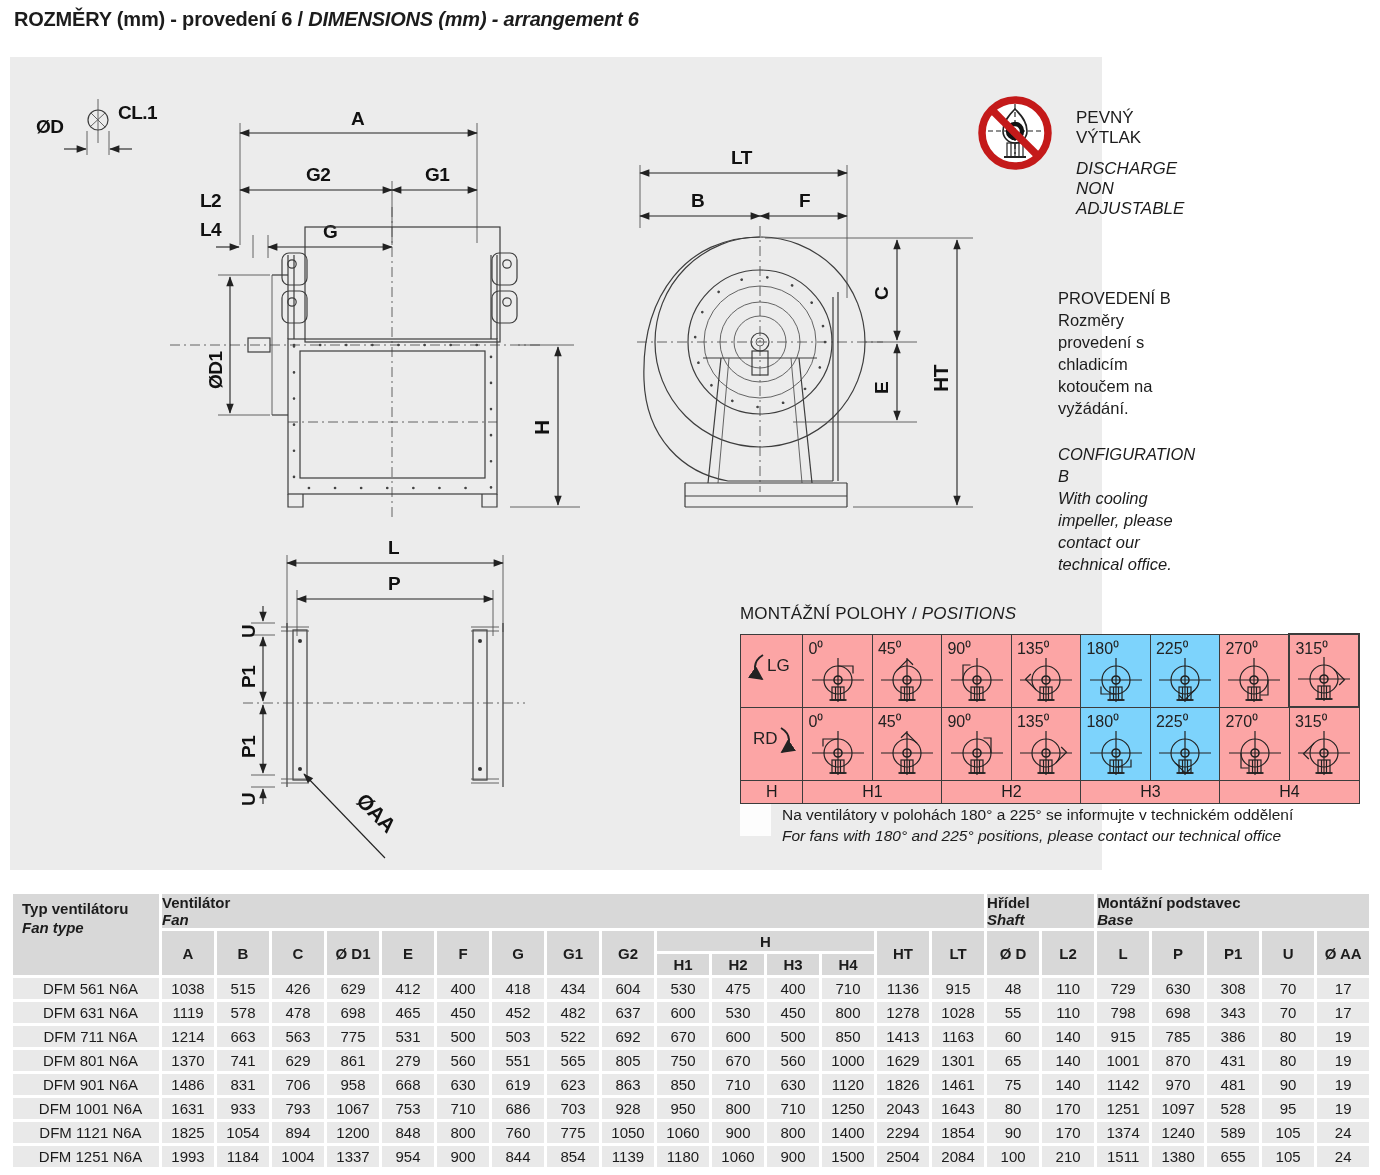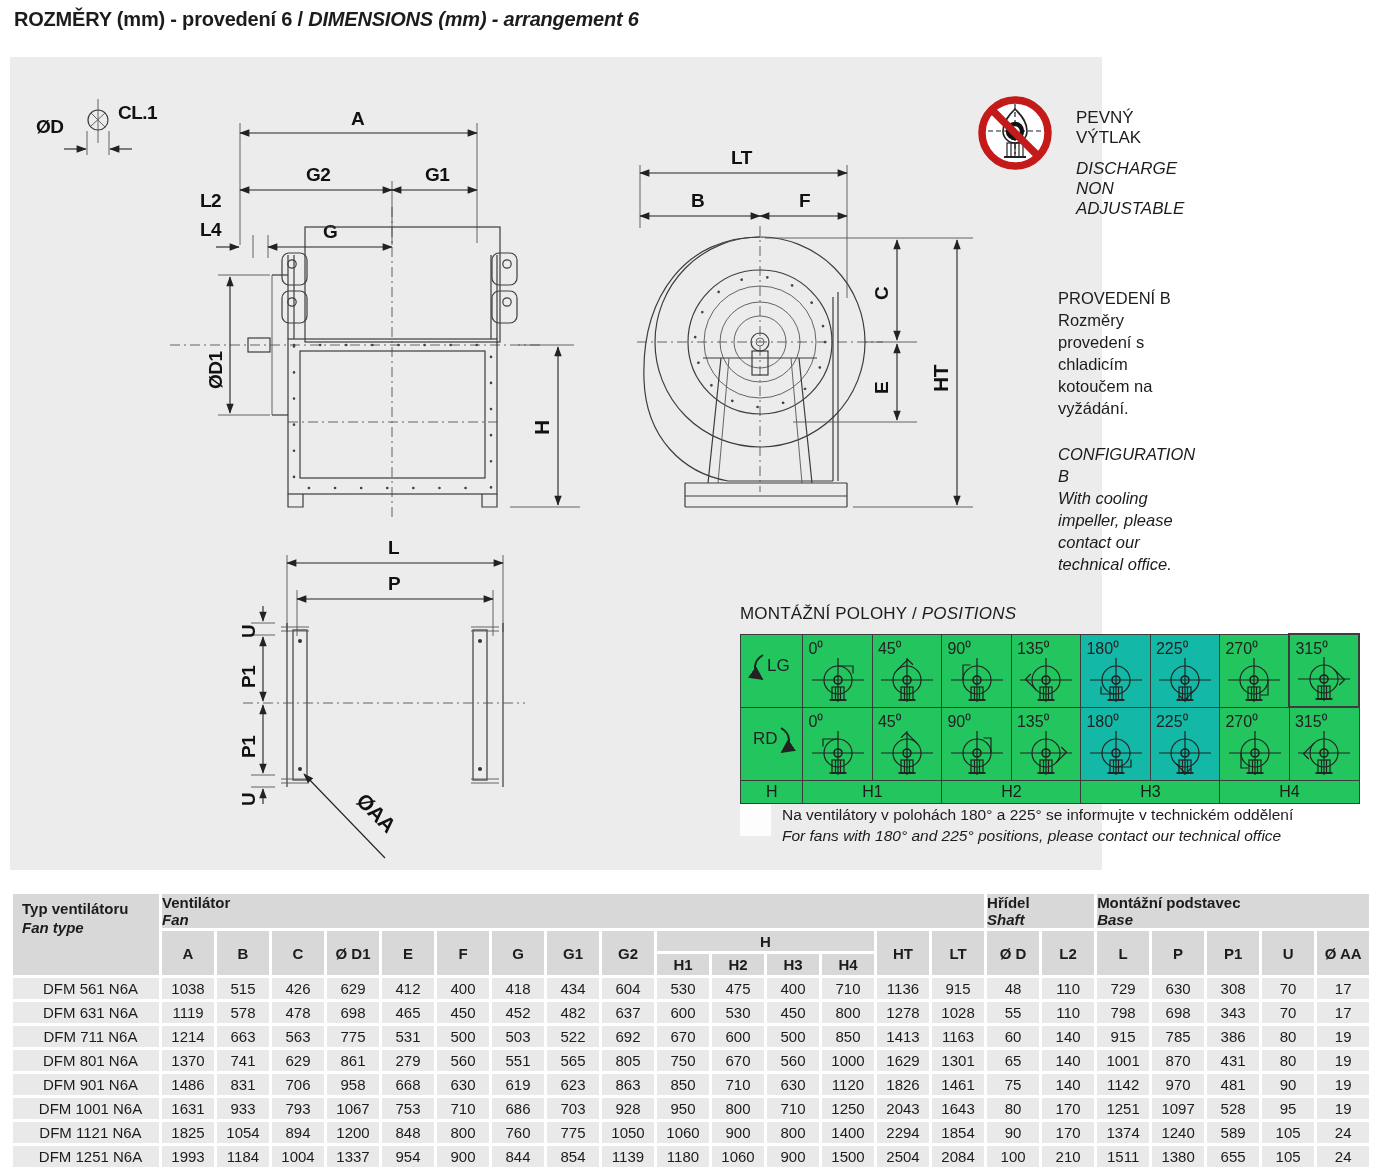--- a/index.html
+++ b/index.html
@@ -25,22 +25,22 @@
   .notice .cz { font-size:17px; }
   .notice .en { font-size:17px; font-style:italic; margin-top:11px; }
 
   .configb { position:absolute; left:1026px; top:287px; font-size:16.5px; line-height:22px; }
   .configb .en-block { margin-top:24px; font-style:italic; }
 
   .positions { position:absolute; left:740px; top:604px; width:622px; }
   .positions-title { font-size:17px; margin-bottom:9px; letter-spacing:0.2px; }
   .positions-title .en { font-style:italic; }
   table.pos { border-collapse:collapse; table-layout:fixed; width:620px; }
-  table.pos td { border:1.4px solid #3c3c3c; background:#22c55e; position:relative; }
-  table.pos td.hl { background:#14b8a6; }
+  table.pos td { border:1.4px solid #3c3c3c; background:#fca5a5; position:relative; }
+  table.pos td.hl { background:#7dd3fc; }
   table.pos td.outlined { border-width:2.6px; }
   td.pos-label { width:62px; height:73px; text-align:center; vertical-align:middle; }
   td.pos-cell { width:69px; height:73px; vertical-align:bottom; text-align:center; }
   .pos-angle { position:absolute; left:5px; top:2px; font-size:16px; color:#222; }
   tr.pos-footer td { height:23px; text-align:center; font-size:16px; padding:0; }
   .pos-fan { display:block; margin:16px auto 1px auto; }
 
   .pos-note { display:flex; align-items:flex-start; }
   .pos-note .swatch { width:31px; height:32px; background:#fdfdfd; flex:0 0 auto; margin-right:11px; }
   .pos-note .cz { font-size:15.5px; line-height:21px; }

